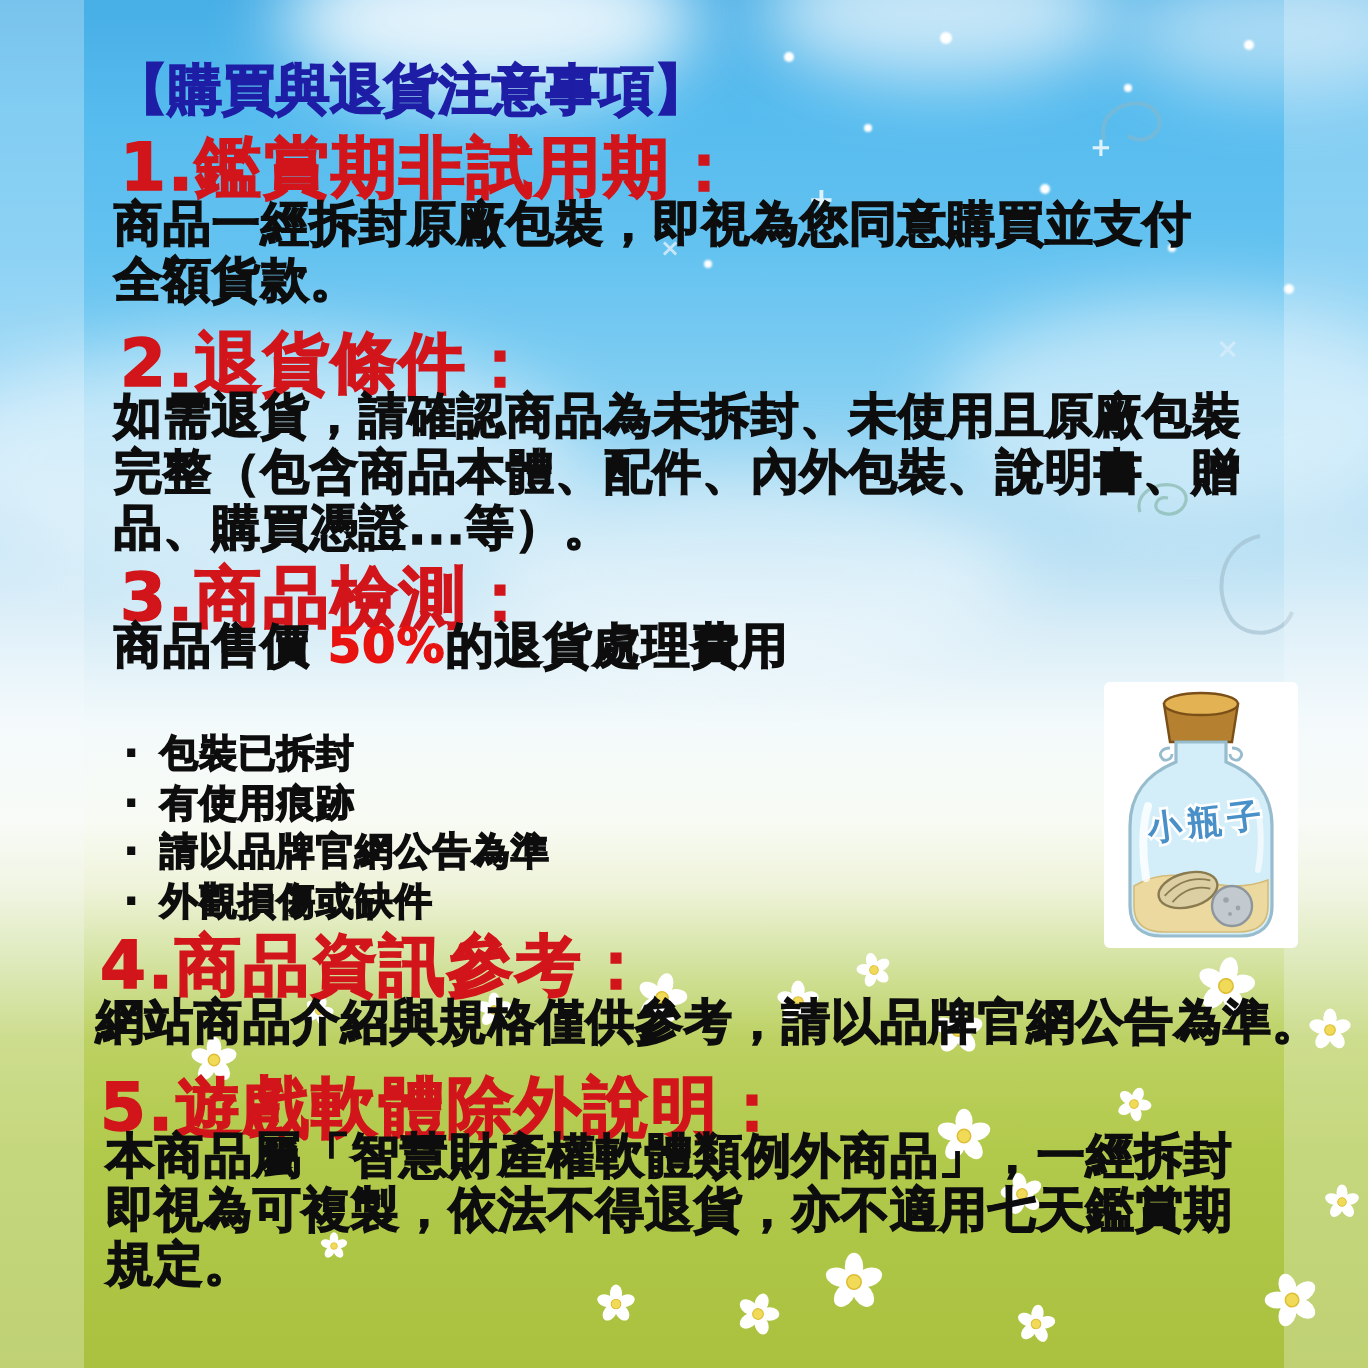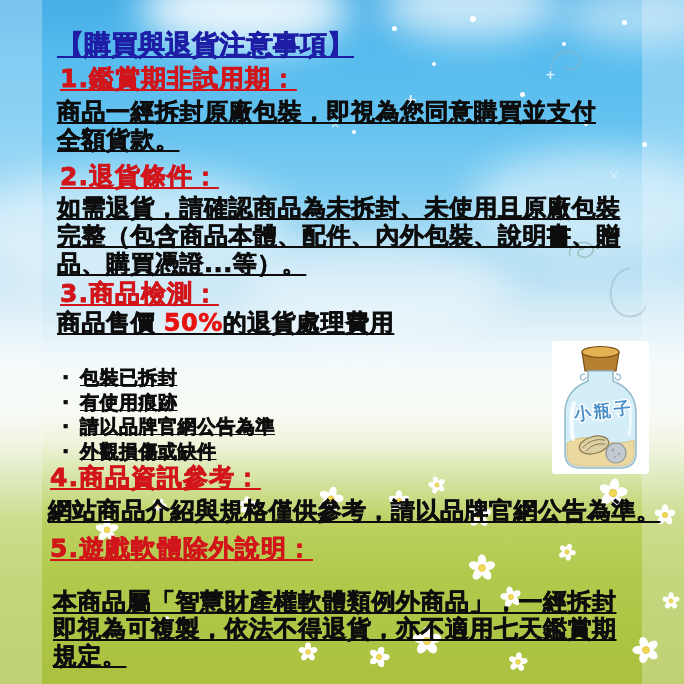--- a/index.html
+++ b/index.html
@@ -24,40 +24,40 @@
 
   
   .dot{position:absolute;background:#ffffff;border-radius:50%;filter:blur(.5px);z-index:1;}
   .cross{position:absolute;color:rgba(255,255,255,.8);font-size:16px;font-weight:700;z-index:1;line-height:1;}
   .swirl{position:absolute;z-index:1;opacity:.6;}
 
   
   .flower{position:absolute;z-index:2;}
 
   
-  .txt{position:absolute;z-index:3;white-space:nowrap;text-decoration:underline;}
+  .txt{position:absolute;z-index:3;white-space:nowrap;}
   .title{
     font-size:27px;font-weight:900;color:#1d1da5;
     letter-spacing:0px;-webkit-text-stroke:.8px #1d1da5;
   }
   .head{
-    font-size:25px;font-weight:900;color:#d2151a;
+    font-size:33px;font-weight:900;color:#d2151a;
     letter-spacing:1px;-webkit-text-stroke:.8px #d2151a;
   }
   .body-txt{
     font-size:24px;font-weight:900;color:#0d0d0d;
     line-height:28px;letter-spacing:.5px;-webkit-text-stroke:.7px #0d0d0d;
   }
   .bullets{
     font-size:19px;font-weight:900;color:#0d0d0d;
     line-height:24.5px;letter-spacing:.5px;-webkit-text-stroke:.7px #0d0d0d;
   }
   .bullets .dotchar{display:inline-block;width:18px;text-align:left;}
   .red{color:#e81210;-webkit-text-stroke:.7px #e81210;}
-  .p5{line-height:27px;margin-top:24px;}
+  .p5{line-height:27px;}
 
   
   .bottle{position:absolute;left:552px;top:341px;width:97px;height:133px;z-index:2;}
 </style>
 </head>
 <body>
 
 <div class="canvas">
 
   <div class="cloud" style="left:140px;top:-30px;width:210px;height:80px;opacity:.85;"></div>

